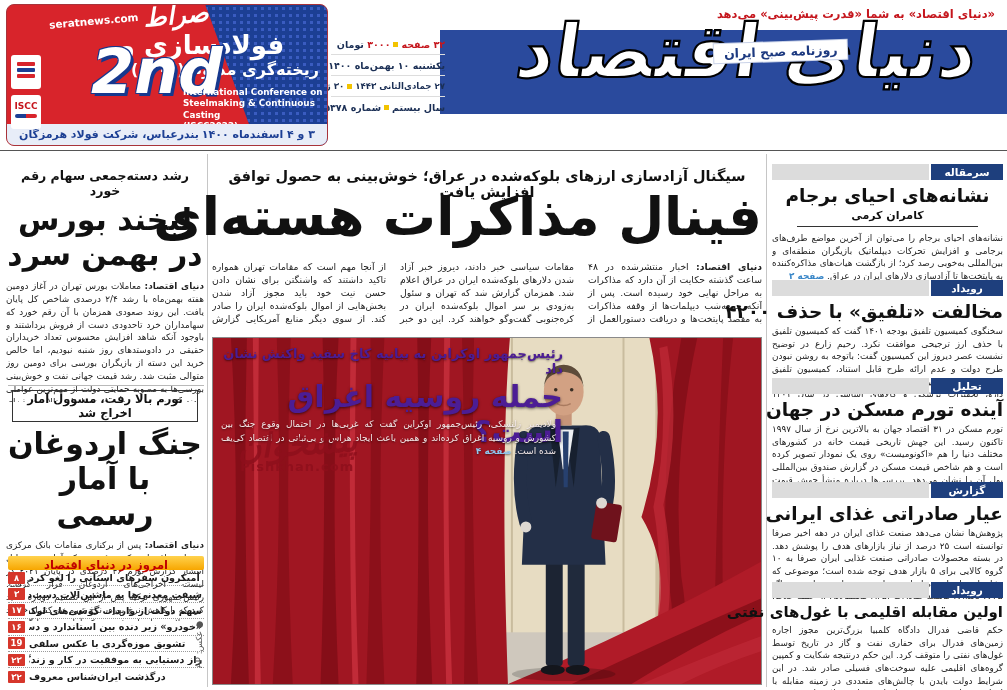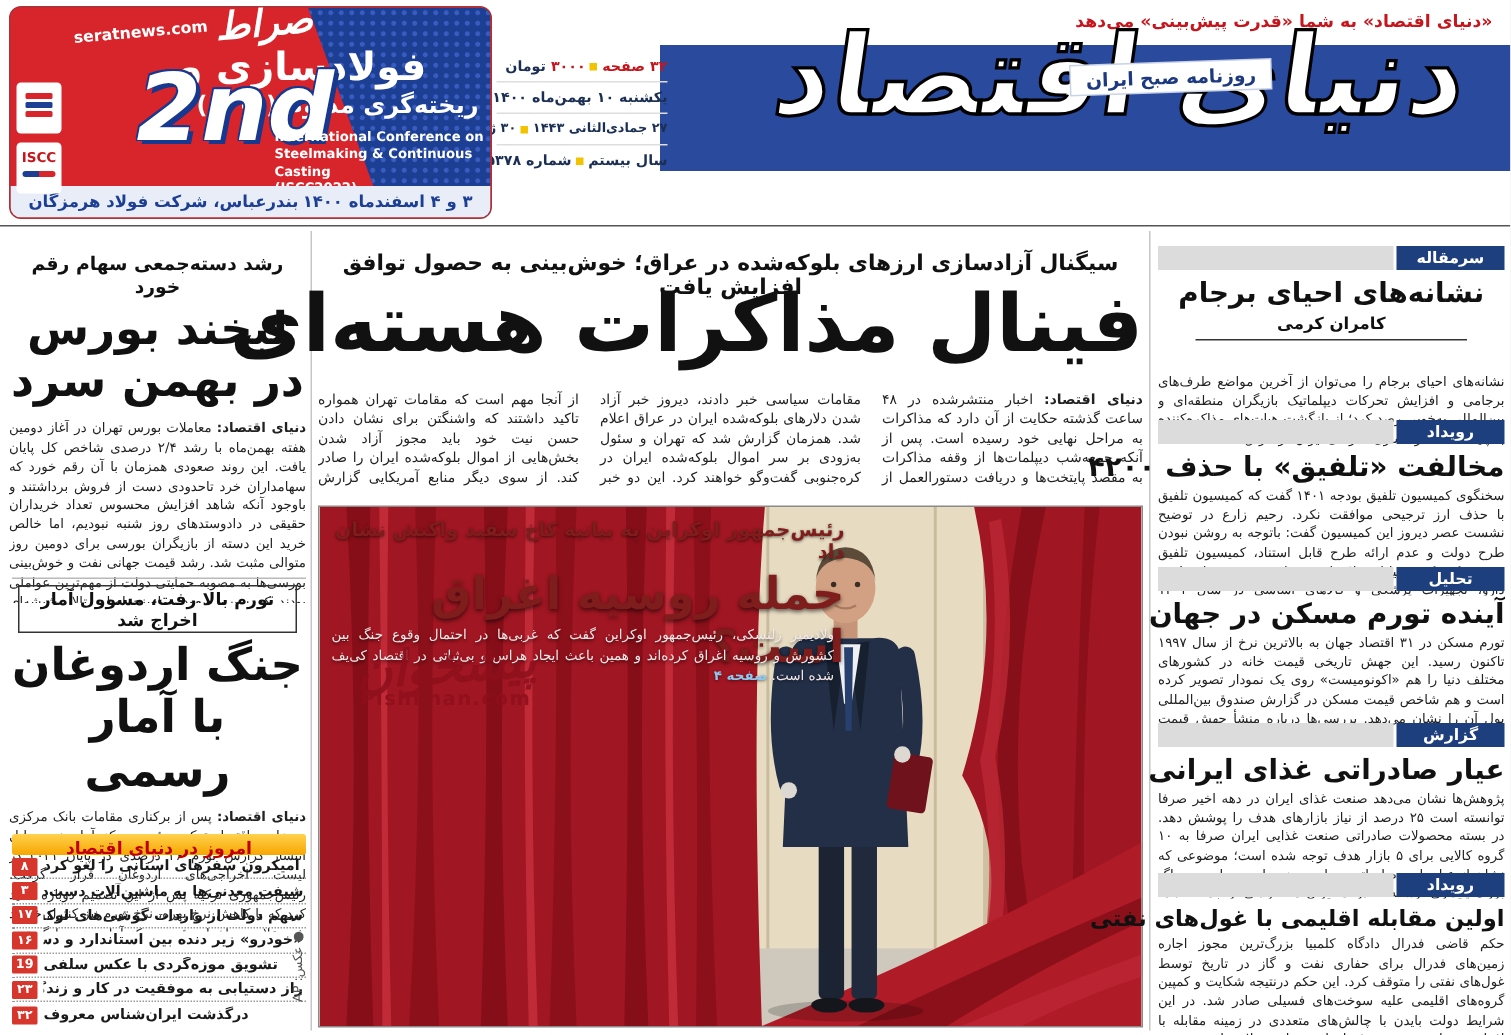--- a/index.html
+++ b/index.html
@@ -86,42 +86,42 @@
   
   .ccol { position:absolute; top:0; left:212px; width:550px; height:690px; }
   .c-kicker { position:absolute; top:168px; right:0; left:0; text-align:center; font-size:14.5px; font-weight:bold; }
   .c-headline { position:absolute; top:186px; right:0; left:0; text-align:center;
     font-size:53px; font-weight:900; letter-spacing:-1px; white-space:nowrap; }
   .c-lead { position:absolute; top:260px; right:0; left:0; height:74px; overflow:hidden;
     column-count:3; column-gap:14px; font-size:9.3px; line-height:1.4; text-align:justify; color:#222; }
   
   .photo { position:absolute; top:337px; left:0; width:550px; height:348px; border:1px solid #8a8a8a; overflow:hidden; }
   .photo svg { display:block; width:100%; height:100%; }
-  .ph-text { position:absolute; top:8px; right:198px; width:346px; text-align:right; color:#7f1d1d; z-index:3;margin-left:28px; }
+  .ph-text { position:absolute; top:8px; right:198px; width:346px; text-align:right; color:#4c1d95; z-index:3;margin-left:28px; }
   .ph-kicker { font-size:13px; font-weight:bold; text-shadow:0 1px 2px rgba(0,0,0,.55); }
   .ph-headline { font-size:30px; font-weight:900; margin-top:3px; text-shadow:0 1px 3px rgba(0,0,0,.6); }
   .ph-body { position:absolute; top:80px; right:205px; width:335px; text-align:justify; color:#f3e9e9;
     font-size:9px; line-height:1.5; z-index:3; text-shadow:0 1px 2px rgba(0,0,0,.5); }
   .ph-page { color:#8fc7ef; font-weight:bold; }
   .ph-watermark { position:absolute; top:86px; left:24px; z-index:3; color:#8e0f1c; text-align:center; opacity:.85; }
   .ph-watermark .fa { font-size:33px; font-weight:900; font-style:italic; display:block; transform:rotate(-4deg); }
   .ph-watermark .en { font-size:13px; font-weight:bold; direction:ltr; display:block; margin-top:-4px; letter-spacing:1px; }
   .photo-credit { position:absolute; left:194px; top:668px; transform:rotate(-90deg); transform-origin:left top;
     font-size:8.5px; color:#555; white-space:nowrap; z-index:2; }
   
   .rcol { position:absolute; top:0; left:772px; width:231px; height:648px; }
   .sec { position:absolute; right:0; left:0; }
   .s0{top:164px;} .s1{top:280px;} .s2{top:378px;} .s3{top:482px;} .s4{top:582px;}
   .tag-row { display:flex; height:16px; margin-bottom:5px; }
   .tag { flex:0 0 72px; background:#1e3f7d; color:#fff; font-size:10.5px; font-weight:bold;
     text-align:center; line-height:16px; }
   .tag-fill { flex:1; background:#dcdcdc; margin-right:2px; }
   .sec-title { text-align:center; font-weight:900; font-size:18.5px; white-space:nowrap; margin-bottom:3px; letter-spacing:-0.3px; }
   .sec-title.small { font-size:15px; }
-  .sec-author { width:78%; margin:0 auto 22px; text-align:center; font-size:11px; font-weight:bold;
+  .sec-author { width:78%; margin:0 auto 5px; text-align:center; font-size:11px; font-weight:bold;
     border-bottom:1.2px solid #333; padding-bottom:4px; }
   .sec-body { font-size:8.9px; line-height:1.42; text-align:justify; color:#222; overflow:hidden; max-height:66px; }
   .s1 .sec-body, .s3 .sec-body { max-height:72px; }
 </style>
 </head>
 <body>
 
 <div id="page">
 
   <div class="slogan">«دنیای اقتصاد» به شما «قدرت پیش‌بینی» می‌دهد</div>

